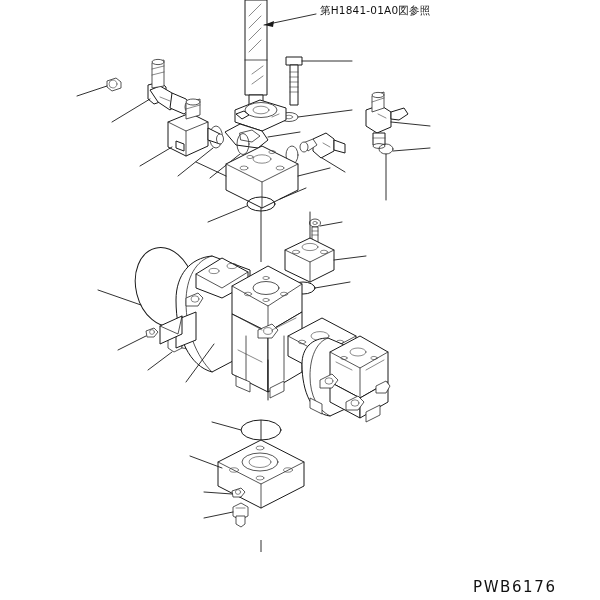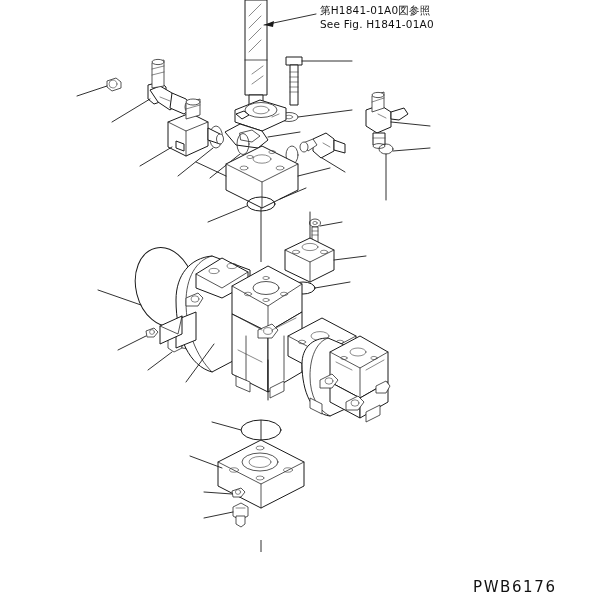--- a/index.html
+++ b/index.html
@@ -388,17 +388,16 @@
       <path class="fillw-thin" d="M233 507 L241 503 L248 507 L248 516 L240 520 L233 516 Z"></path>
       <path class="ln-hair" d="M236 508 L245 508"></path>
       <path class="fillw-thin" d="M236 516 L245 516 L245 524 L241 527 L236 524 Z"></path>
       <path class="leader" d="M233 512 L204 518"></path>
     </g>
 
   </svg>
 
   <div class="note-text" id="note-jp">第H1841-01A0図参照</div>
 
-  <div class="note-text" id="note-en">See Fig. H1841-01A0</div>
 
   <div id="drawing-code">PWB6176</div>
 
 </div>
 
 </body></html>

